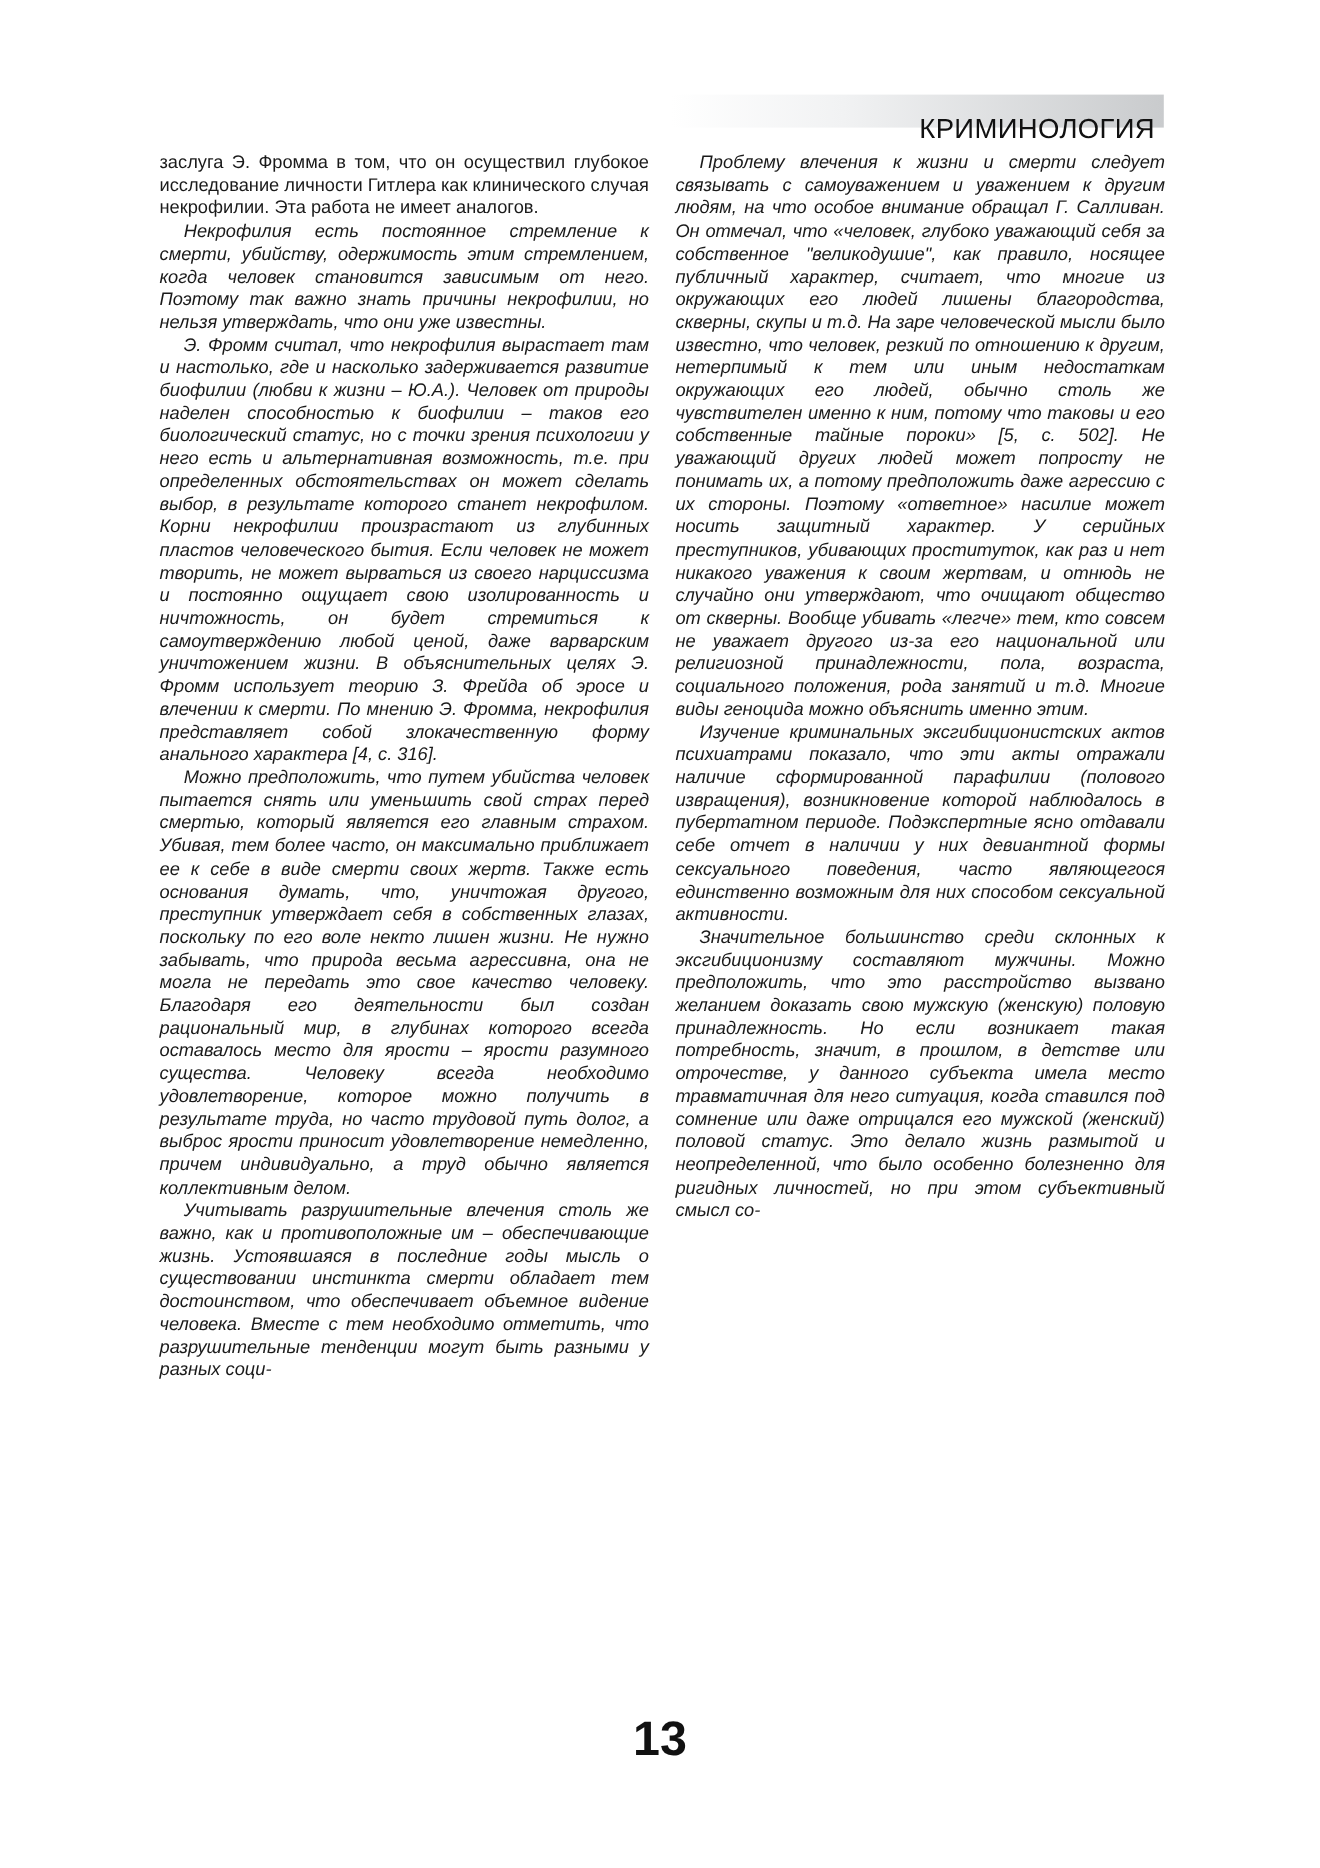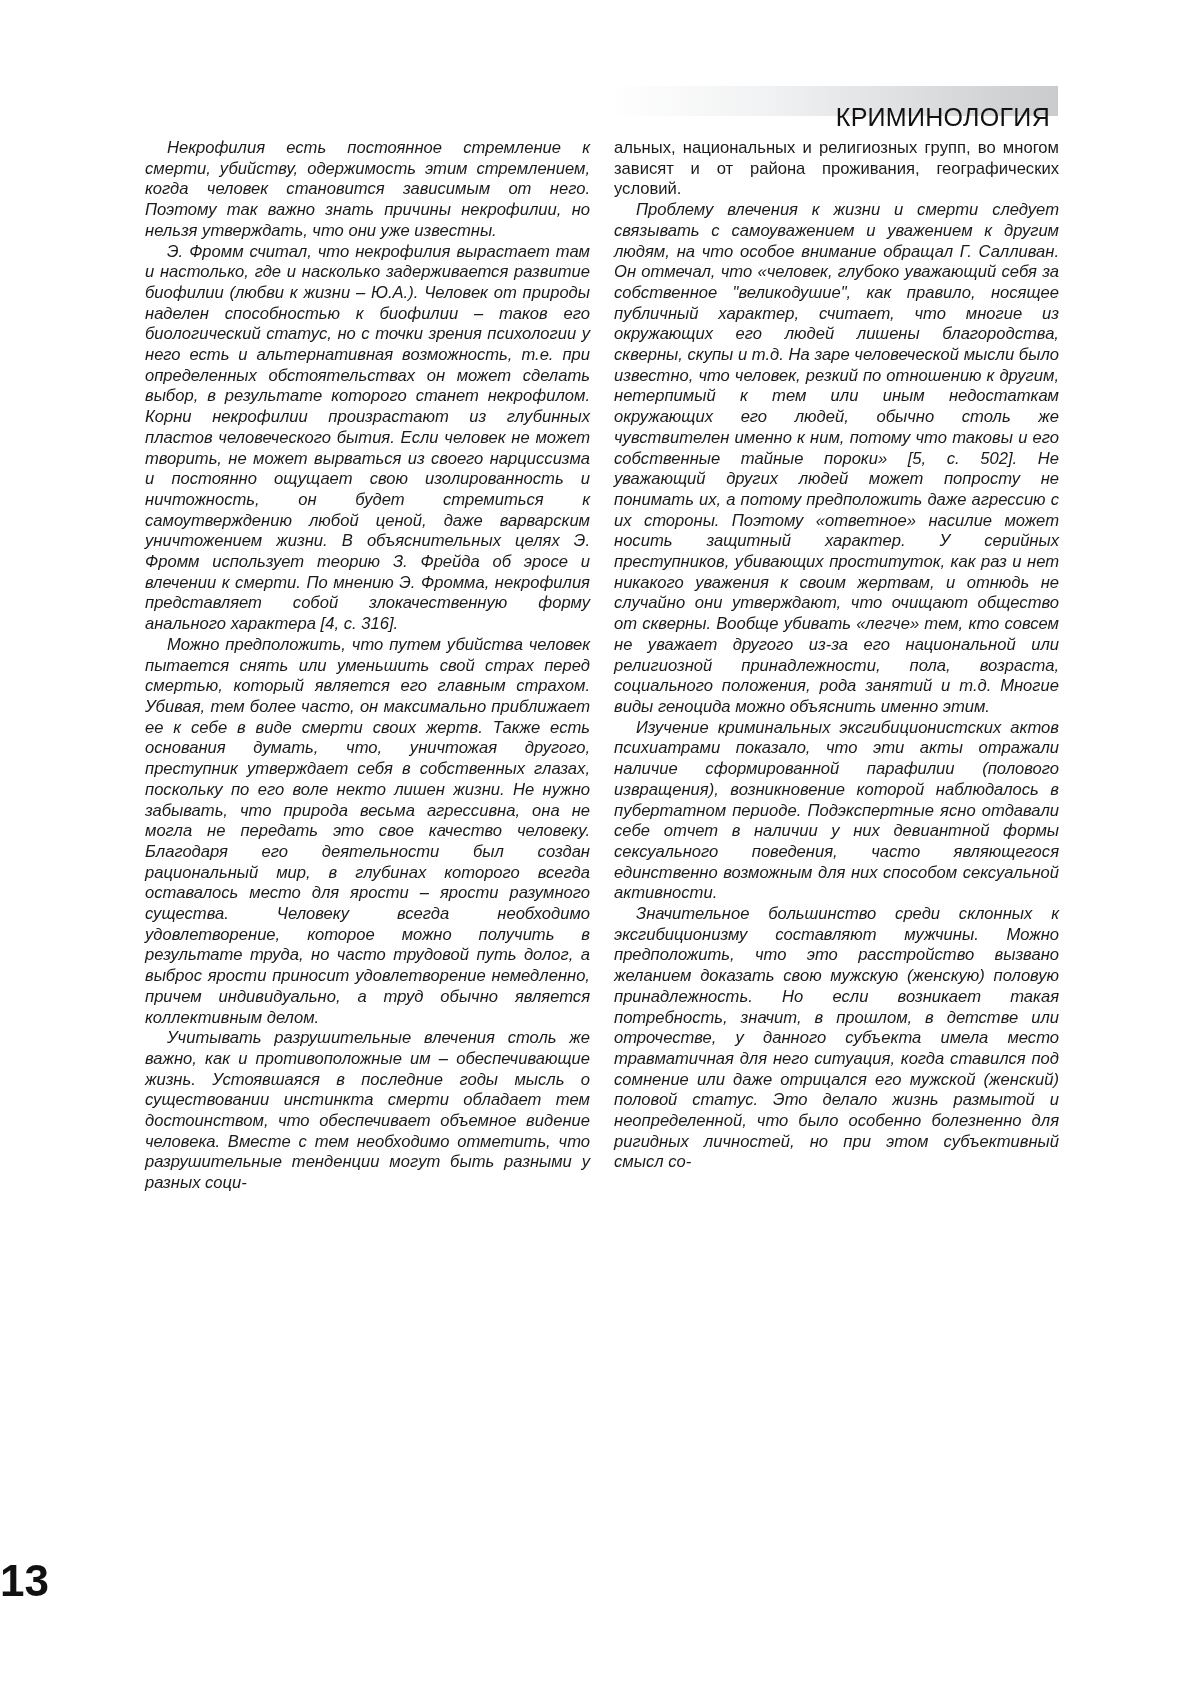--- a/index.html
+++ b/index.html
@@ -8,37 +8,37 @@
   .header-bar { position:absolute; left:610px; top:86px; width:448px; height:30px;
     background:linear-gradient(to right, #ffffff 0%, #f1f2f3 35%, #c9cbcd 100%); }
   .header-title { position:absolute; right:8px; top:2px; font-size:25px; letter-spacing:0.3px;
     color:#111; line-height:26px;margin-top:16px; }
   .col { position:absolute; top:138px; width:445px; font-size:16.6px; line-height:20.7px;
     text-align:justify; }
   .col.left { left:145px; }
   .col.right { left:614px; }
   .col p { margin:0; text-indent:0; }
   .col p.indent { text-indent:22px;font-style:italic; }
-  .page-number { position:absolute; left:0; width:1200px; top:1556px; text-align:left;
+  .page-number { position:absolute; left:0; width:1200px; top:1556px; text-align:center;
     font-size:44px; font-weight:bold; color:#111; }
 </style>
 </head>
 <body>
 
 <div class="header-bar">
   <span class="header-title">КРИМИНОЛОГИЯ</span>
 </div>
 
 <div class="col left">
+  <p>заслуга Э. Фромма в том, что он осуществил глубокое исследование личности Гитлера как клинического случая некрофилии. Эта работа не имеет аналогов.</p>
   <p class="indent">Некрофилия есть постоянное стремление к смерти, убийству, одержимость этим стремлением, когда человек становится зависимым от него. Поэтому так важно знать причины некрофилии, но нельзя утверждать, что они уже известны.</p>
   <p class="indent">Э. Фромм считал, что некрофилия вырастает там и настолько, где и насколько задерживается развитие биофилии (любви к жизни – Ю.А.). Человек от природы наделен способностью к биофилии – таков его биологический статус, но с точки зрения психологии у него есть и альтернативная возможность, т.е. при определенных обстоятельствах он может сделать выбор, в результате которого станет некрофилом. Корни некрофилии произрастают из глубинных пластов человеческого бытия. Если человек не может творить, не может вырваться из своего нарциссизма и постоянно ощущает свою изолированность и ничтожность, он будет стремиться к самоутверждению любой ценой, даже варварским уничтожением жизни. В объяснительных целях Э. Фромм использует теорию З. Фрейда об эросе и влечении к смерти. По мнению Э. Фромма, некрофилия представляет собой злокачественную форму анального характера [4, с. 316].</p>
   <p class="indent">Можно предположить, что путем убийства человек пытается снять или уменьшить свой страх перед смертью, который является его главным страхом. Убивая, тем более часто, он максимально приближает ее к себе в виде смерти своих жертв. Также есть основания думать, что, уничтожая другого, преступник утверждает себя в собственных глазах, поскольку по его воле некто лишен жизни. Не нужно забывать, что природа весьма агрессивна, она не могла не передать это свое качество человеку. Благодаря его деятельности был создан рациональный мир, в глубинах которого всегда оставалось место для ярости – ярости разумного существа. Человеку всегда необходимо удовлетворение, которое можно получить в результате труда, но часто трудовой путь долог, а выброс ярости приносит удовлетворение немедленно, причем индивидуально, а труд обычно является коллективным делом.</p>
   <p class="indent">Учитывать разрушительные влечения столь же важно, как и противоположные им – обеспечивающие жизнь. Устоявшаяся в последние годы мысль о существовании инстинкта смерти обладает тем достоинством, что обеспечивает объемное видение человека. Вместе с тем необходимо отметить, что разрушительные тенденции могут быть разными у разных соци-</p>
 </div>
 
 <div class="col right">
-  <p>альных, национальных и религиозных групп, во многом зависят и от района проживания, географических условий.</p>
   <p class="indent">Проблему влечения к жизни и смерти следует связывать с самоуважением и уважением к другим людям, на что особое внимание обращал Г. Салливан. Он отмечал, что «человек, глубоко уважающий себя за собственное "великодушие", как правило, носящее публичный характер, считает, что многие из окружающих его людей лишены благородства, скверны, скупы и т.д. На заре человеческой мысли было известно, что человек, резкий по отношению к другим, нетерпимый к тем или иным недостаткам окружающих его людей, обычно столь же чувствителен именно к ним, потому что таковы и его собственные тайные пороки» [5, с. 502]. Не уважающий других людей может попросту не понимать их, а потому предположить даже агрессию с их стороны. Поэтому «ответное» насилие может носить защитный характер. У серийных преступников, убивающих проституток, как раз и нет никакого уважения к своим жертвам, и отнюдь не случайно они утверждают, что очищают общество от скверны. Вообще убивать «легче» тем, кто совсем не уважает другого из-за его национальной или религиозной принадлежности, пола, возраста, социального положения, рода занятий и т.д. Многие виды геноцида можно объяснить именно этим.</p>
   <p class="indent">Изучение криминальных эксгибиционистских актов психиатрами показало, что эти акты отражали наличие сформированной парафилии (полового извращения), возникновение которой наблюдалось в пубертатном периоде. Подэкспертные ясно отдавали себе отчет в наличии у них девиантной формы сексуального поведения, часто являющегося единственно возможным для них способом сексуальной активности.</p>
   <p class="indent">Значительное большинство среди склонных к эксгибиционизму составляют мужчины. Можно предположить, что это расстройство вызвано желанием доказать свою мужскую (женскую) половую принадлежность. Но если возникает такая потребность, значит, в прошлом, в детстве или отрочестве, у данного субъекта имела место травматичная для него ситуация, когда ставился под сомнение или даже отрицался его мужской (женский) половой статус. Это делало жизнь размытой и неопределенной, что было особенно болезненно для ригидных личностей, но при этом субъективный смысл со-</p>
 </div>
 
 <div class="page-number">13</div>
 
 </body></html>

